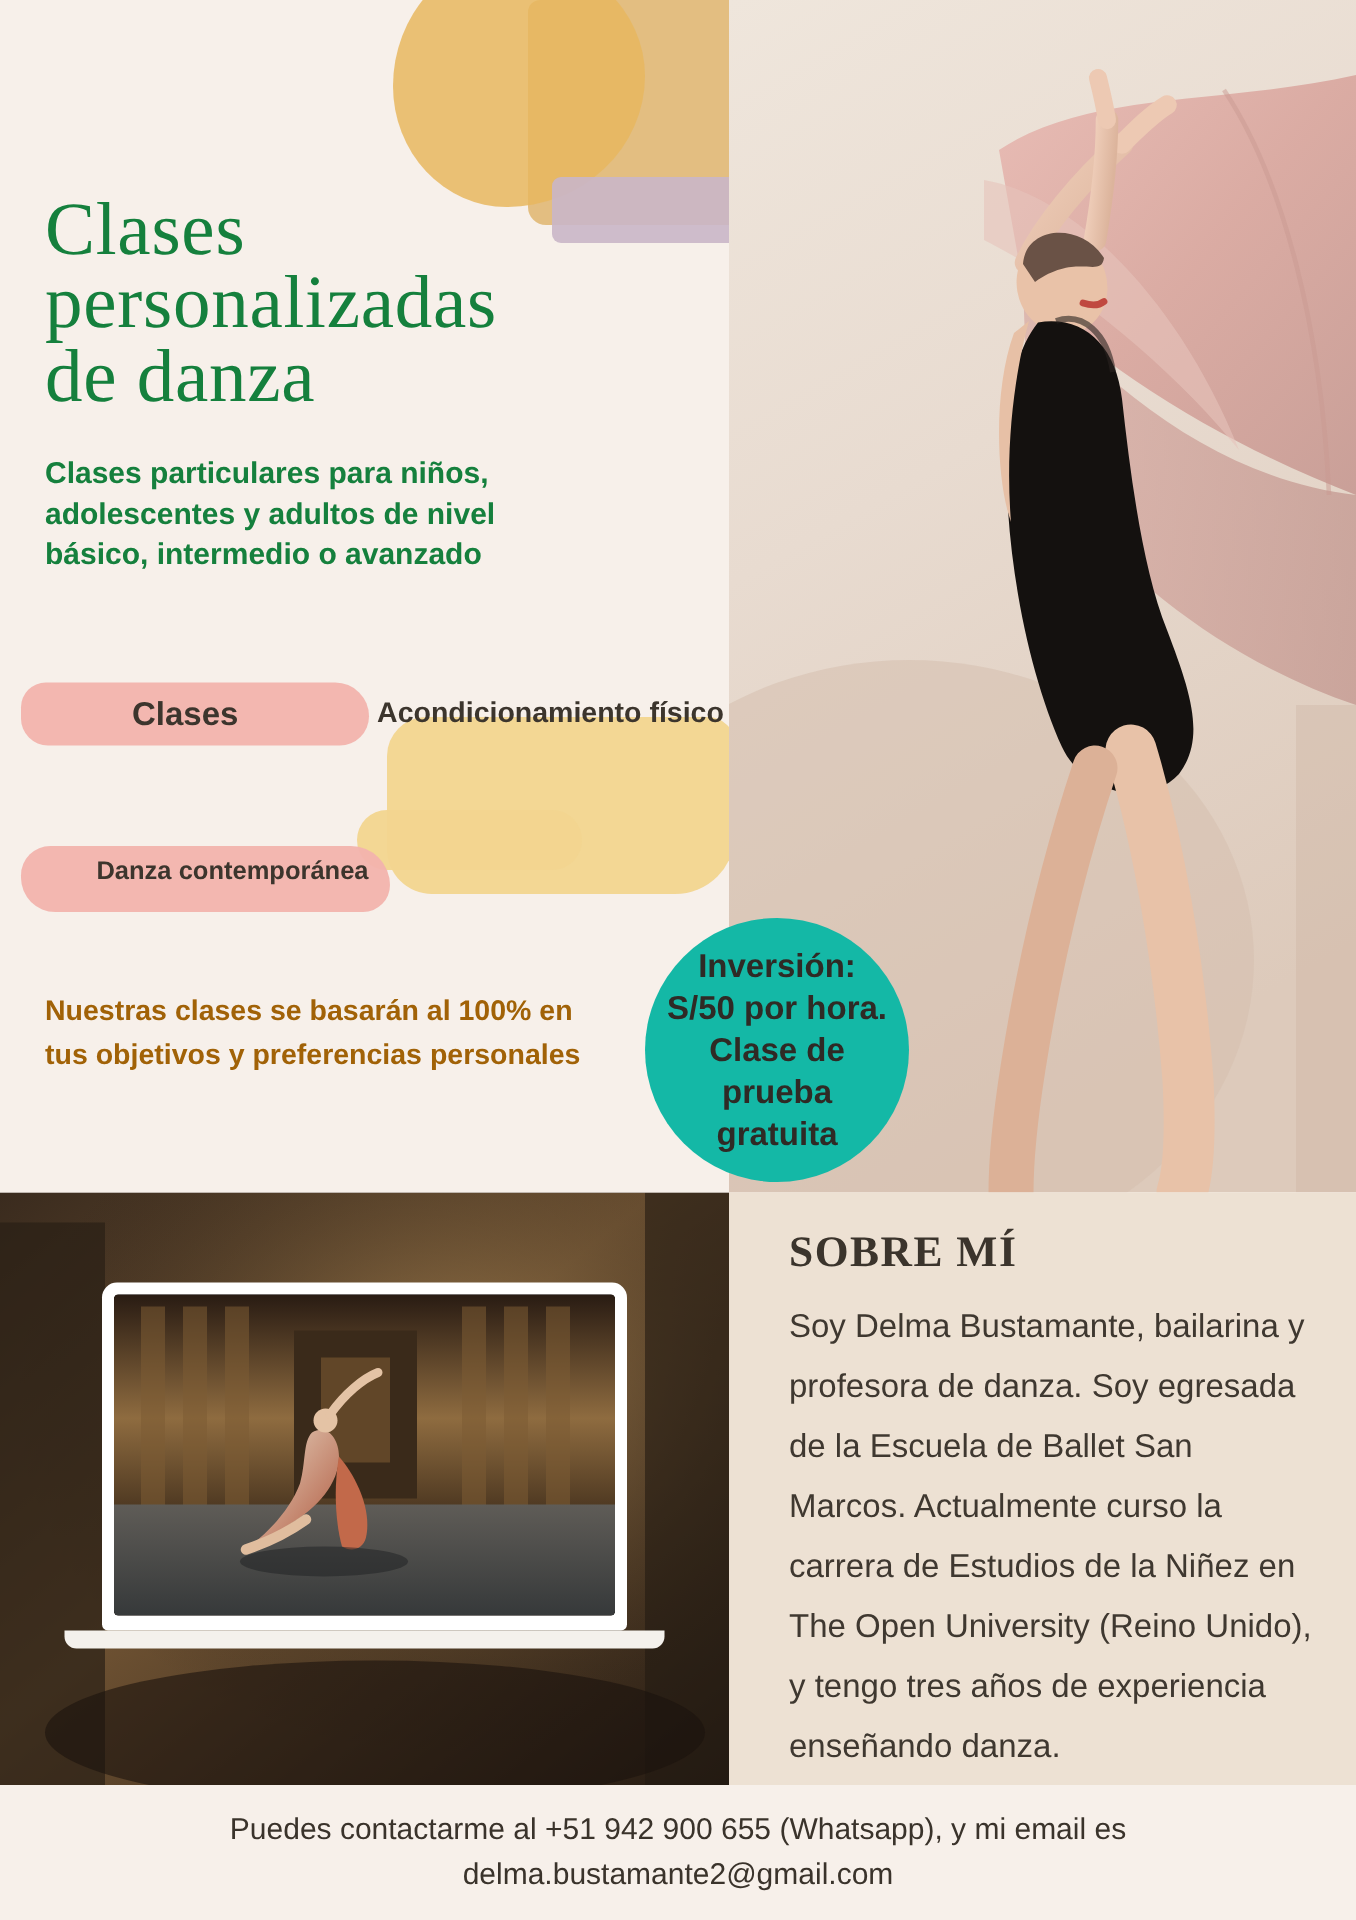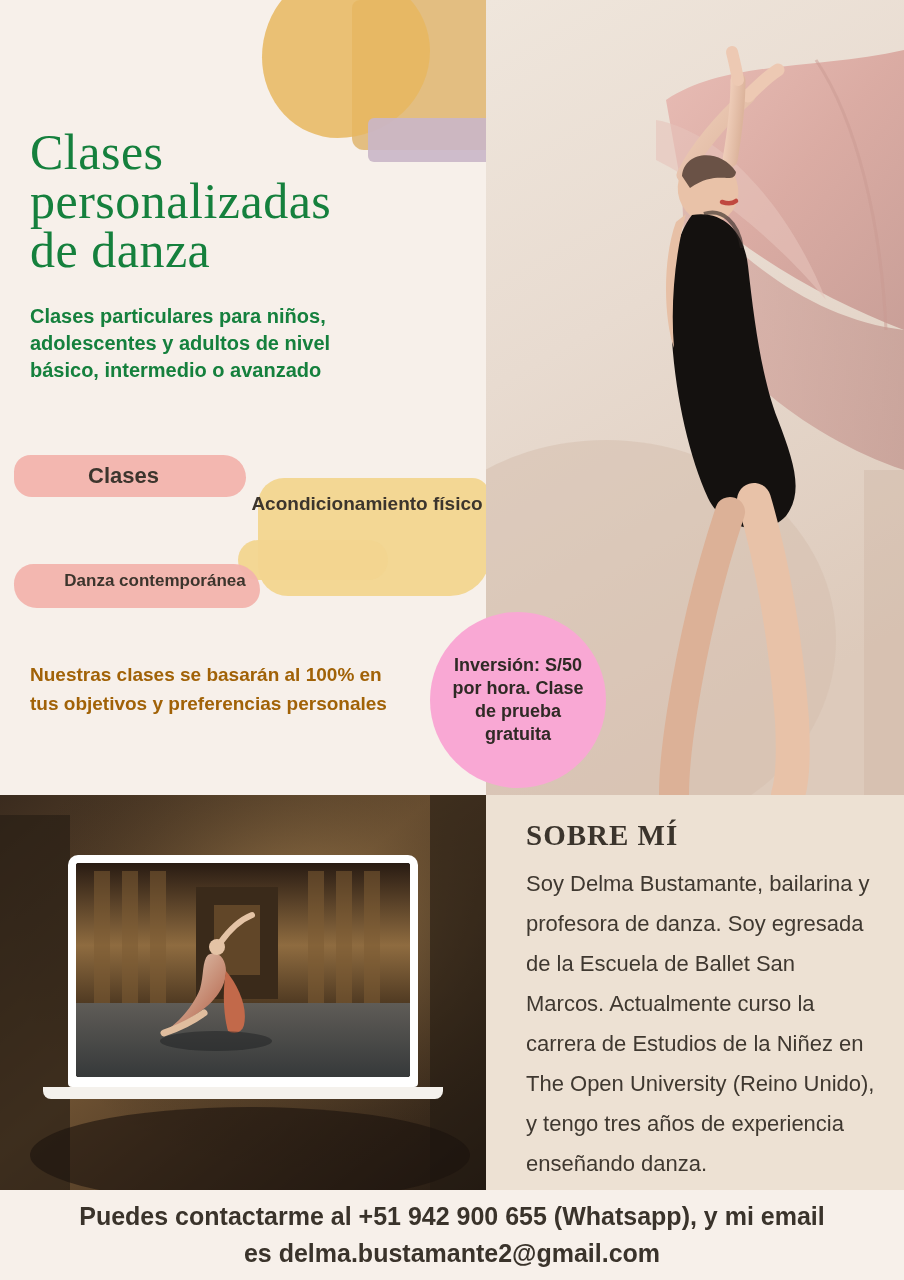--- a/index.html
+++ b/index.html
@@ -118,21 +118,21 @@
     opacity: .95;
   }
 
   .tag {
     position: absolute;
     font-weight: bold;
     color: #3c352d;
     z-index: 7;
   }
   .tag-ballet { left: 88px; top: 463px; font-size: 22px; }
-  .tag-acond  { left: 242px; top: 492px; width: 250px; font-size: 19px; line-height: 1.25; text-align: center;}
+  .tag-acond  { left: 242px; top: 464px; width: 250px; font-size: 19px; line-height: 1.25; text-align: center;}
   .tag-danza  { left: 40px; top: 570px; width: 230px; font-size: 17px; line-height: 1.25; text-align: center;}
 
   .pitch {
     position: absolute;
     left: 30px; top: 660px;
     width: 360px;
     font-size: 19px;
     font-weight: bold;
     line-height: 1.55;
     color: #a16207;
@@ -148,29 +148,29 @@
     background: #efe4da;
     z-index: 4;
   }
 
   
   .price-circle {
     position: absolute;
     left: 430px; top: 612px;
     width: 176px; height: 176px;
     border-radius: 50%;
-    background: #f9a8d4;
+    background: #14b8a6;
     z-index: 9;
     display: flex;
     align-items: center;
     justify-content: center;
     text-align: center;
     color: #2f2a25;
     font-weight: bold;
-    font-size: 18px;
+    font-size: 22px;
     line-height: 1.28;
     padding: 0 14px;
   }
 
   
   .bottom-photo {
     position: absolute;
     left: 0; top: 795px;
     width: 486px; height: 395px;
     overflow: hidden;
@@ -234,22 +234,22 @@
     width: 904px; height: 90px;
     background: #f7f0ea;
     z-index: 7;
     display: flex;
     align-items: center;
     justify-content: center;
     text-align: center;
     padding: 0 28px;
   }
   .footer-text {
-    font-size: 25px;
-    font-weight: bold;
+    font-size: 20px;
+    font-weight: normal;
     line-height: 1.5;
     color: #3a332b;
     max-width: 760px;
   }
 </style>
 </head>
 <body>
 
 <div class="poster">
 

